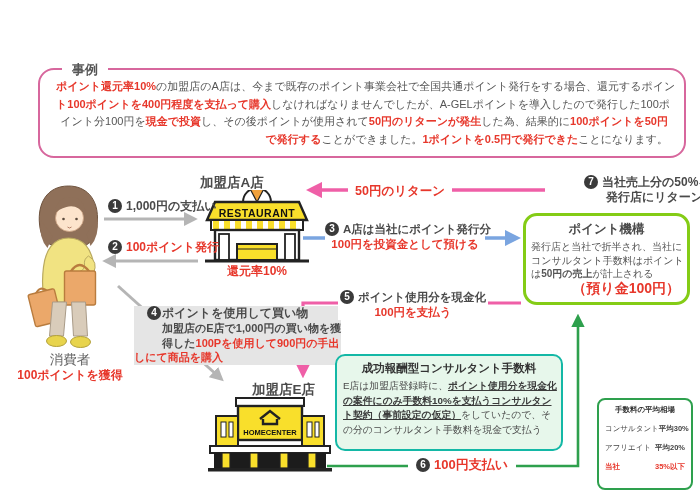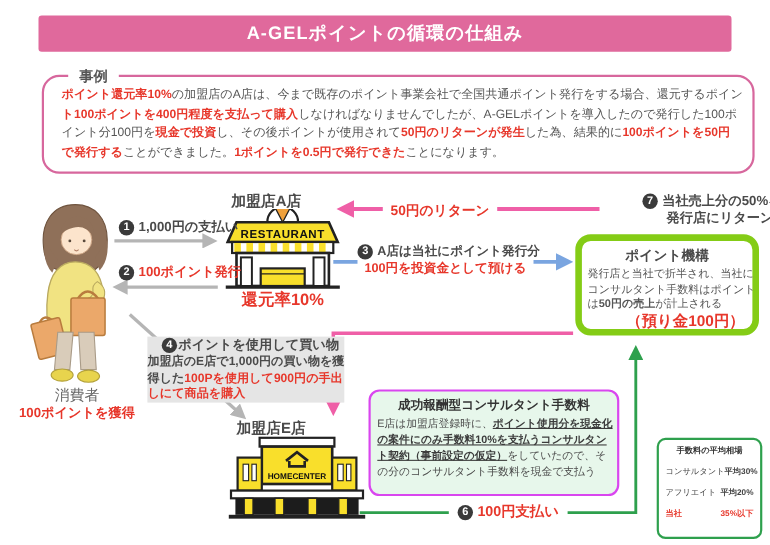--- a/index.html
+++ b/index.html
@@ -8,21 +8,21 @@
   .abs{position:absolute;}
   .nowrap{white-space:nowrap;}
   .red{color:#e7372b;}
 
   
   .header{left:35px;top:14px;width:630px;height:33px;background:#e0699c;border-radius:3px;
           color:#fff;font-weight:bold;font-size:16.5px;letter-spacing:1px;line-height:33px;text-align:center;}
 
   
   .case-box{left:38px;top:68px;width:648px;height:90px;border:2px solid #d7679d;border-radius:16px;
-            background:#fff;box-sizing:border-box;}
+            background:#fff;box-sizing:border-box;text-align:right;}
   .case-label{position:absolute;left:22px;top:-9px;background:#fff;padding:0 10px;
               color:#555;font-weight:bold;font-size:13px;}
   .case-text{padding:8px 16px 0;font-size:11px;line-height:17.5px;color:#555;}
   .case-text .tl{white-space:nowrap;}
   .seg-g{color:#555;}
   .seg-r{color:#e7372b;font-weight:bold;}
   .seg-b{color:#555;font-weight:bold;}
   .seg-u{color:#3c3c3c;font-weight:bold;text-decoration:underline;}
 
   
@@ -33,48 +33,48 @@
   
   .step{font-weight:bold;font-size:12px;color:#4a4a4a;white-space:nowrap;}
   .step .tline{line-height:15px;}
   .lbl-store{font-weight:bold;font-size:13.5px;color:#4a4a4a;}
 
   .step1{left:108px;top:198px;}
   .step2{left:108px;top:239px;}
   .step3{left:325px;top:222px;width:160px;text-align:center;background:#fff;font-size:11.5px;}
   .step4{left:134px;top:306px;background:#e5e5e5;}
   .step4 .s4-body{font-size:11px;line-height:14.5px;font-weight:bold;}
-  .step4 .s4-body .seg-g{color:#4a4a4a;}
+  .step4 .s4-body .seg-g{color:#4a4a4a;margin-left:28px;}
   .step5{left:338px;top:290px;width:150px;text-align:center;background:#fff;font-size:11.5px;}
   .step6{left:408px;top:456px;background:#fff;padding:0 8px;font-size:13px;}
   .step7{left:552px;top:175px;font-size:12px;margin-left:32px;}
   .step7 .tline2{padding-left:22px;}
   .return-label{left:348px;top:183px;background:#fff;padding:0 7px;font-size:12.5px;font-weight:bold;}
 
-  .store-a-label{left:190px;top:174px;width:104px;text-align:center;}
+  .store-a-label{left:200px;top:174px;width:104px;text-align:left;}
   .store-a-icon{left:205px;top:190px;width:104px;height:74px;}
-  .rate-label{left:205px;top:263px;width:104px;text-align:center;font-size:15px;font-weight:bold;}
-  .store-e-label{left:215px;top:381px;width:100px;text-align:left;}
+  .rate-label{left:205px;top:263px;width:104px;text-align:center;font-size:12px;font-weight:bold;}
+  .store-e-label{left:215px;top:381px;width:100px;text-align:right;}
   .store-e-icon{left:206px;top:396px;width:128px;height:78px;}
 
   
   .consumer-illo{left:16px;top:180px;width:106px;height:172px;}
   .consumer-label{left:20px;top:351px;width:100px;text-align:center;font-size:13.5px;color:#666;}
   .consumer-gain{left:8px;top:367px;width:124px;text-align:center;font-size:12px;font-weight:bold;}
 
   
-  .point-org{left:523px;top:213px;width:167px;height:92px;border:6px solid #84cc16;border-radius:14px;
+  .point-org{left:523px;top:213px;width:167px;height:92px;border:3px solid #84cc16;border-radius:14px;
              background:#fff;box-sizing:border-box;padding:5px 5px 0;}
   .point-org .po-title{text-align:center;font-size:12.5px;font-weight:bold;color:#4a4a4a;margin-bottom:2px;}
   .point-org .po-body{font-size:10px;color:#666;line-height:13.5px;}
   .point-org .po-body .tl{white-space:nowrap;}
   .point-org .po-deposit{text-align:right;font-size:14px;font-weight:bold;line-height:14px;padding-right:2px;}
 
   
-  .consultant-box{left:335px;top:354px;width:228px;height:97px;border:2px solid #d946ef;border-radius:10px;
+  .consultant-box{left:335px;top:354px;width:228px;height:97px;border:2px solid #14b8a6;border-radius:10px;
                   background:#e7f7eb;box-sizing:border-box;padding:5px 6px 0;}
   .consultant-box .cb-title{text-align:center;font-size:11.5px;font-weight:bold;color:#333;margin-bottom:3px;}
   .consultant-box .cb-body{font-size:9.8px;color:#4a4a4a;line-height:14.5px;}
   .consultant-box .cb-body .tl{white-space:nowrap;}
   .consultant-box .cb-body .seg-g{color:#4a4a4a;}
 
   
   .fee-box{left:597px;top:398px;width:96px;height:92px;border:2px solid #2ea04d;border-radius:8px;
            background:#fff;box-sizing:border-box;padding:5px 6px 0;}
   .fee-box .fb-title{text-align:center;font-size:7.5px;font-weight:bold;color:#333;line-height:9.5px;}
@@ -83,21 +83,20 @@
   .fee-row.hl{color:#e7372b;font-weight:bold;}
   .fee-row.hl .fee-name,.fee-row.hl .fee-val{color:#e7372b;}
 
   .connectors{left:0;top:0;width:700px;height:495px;pointer-events:none;}
 </style>
 </head>
 <body>
 
 <div class="canvas">
 
-  <div class="abs header">A-GELポイントの循環の仕組み</div>
 
   <div class="abs case-box">
     <div class="case-label">事例</div>
     <div class="case-text">
         <div class="tl"><span class="seg-r">ポイント還元率10%</span><span class="seg-g">の加盟店のA店は、今まで既存のポイント事業会社で全国共通ポイント発行をする場合、還元するポイン</span></div>
         <div class="tl"><span class="seg-r">ト100ポイントを400円程度を支払って購入</span><span class="seg-g">しなければなりませんでしたが、A-GELポイントを導入したので発行した100ポ</span></div>
         <div class="tl"><span class="seg-g">イント分100円を</span><span class="seg-r">現金で投資</span><span class="seg-g">し、その後ポイントが使用されて</span><span class="seg-r">50円のリターンが発生</span><span class="seg-g">した為、結果的に</span><span class="seg-r">100ポイントを50円</span></div>
         <div class="tl"><span class="seg-r">で発行する</span><span class="seg-g">ことができました。</span><span class="seg-r">1ポイントを0.5円で発行できた</span><span class="seg-g">ことになります。</span></div>
       </div>
   </div>
@@ -203,20 +202,24 @@
 
   <div class="abs step step4">
     <div class="tline nowrap" style="padding-left:13px;"><span class="badge" style="margin-right:1px;">4</span><span>ポイントを使用して買い物</span></div>
     <div class="s4-body">
         <div class="tl"><span class="seg-g">加盟店のE店で1,000円の買い物を獲</span></div>
         <div class="tl"><span class="seg-g">得した</span><span class="seg-r">100Pを使用して900円の手出</span></div>
         <div class="tl"><span class="seg-r">しにて商品を購入</span></div>
       </div>
   </div>
 
+  <div class="abs step step5">
+    <div class="tline nowrap"><span class="badge">5</span><span>ポイント使用分を現金化</span></div>
+    <div class="tline nowrap red">100円を支払う</div>
+  </div>
 
   <div class="abs store-e-label lbl-store">加盟店E店</div>
   <div class="abs store-e-icon">
     <svg width="128" height="78" viewBox="0 0 128 78">
       <rect x="30" y="2" width="68" height="8" fill="#fff" stroke="#222" stroke-width="2"></rect>
       <rect x="32" y="10" width="64" height="34" fill="#f9df2b" stroke="#222" stroke-width="2.4"></rect>
       <path d="M54 23 L64 15 L74 23 M57 23 V28 H71 V23" stroke="#222" stroke-width="2.4" fill="none"></path>
       <text x="64" y="39" text-anchor="middle" font-size="7.5" font-weight="bold" fill="#111" font-family="Liberation Sans, DejaVu Sans, sans-serif">HOMECENTER</text>
       <rect x="10" y="20" width="22" height="30" fill="#f9df2b" stroke="#222" stroke-width="2"></rect>
       <rect x="15" y="26" width="5" height="15" fill="#fff" stroke="#222" stroke-width="1"></rect>

